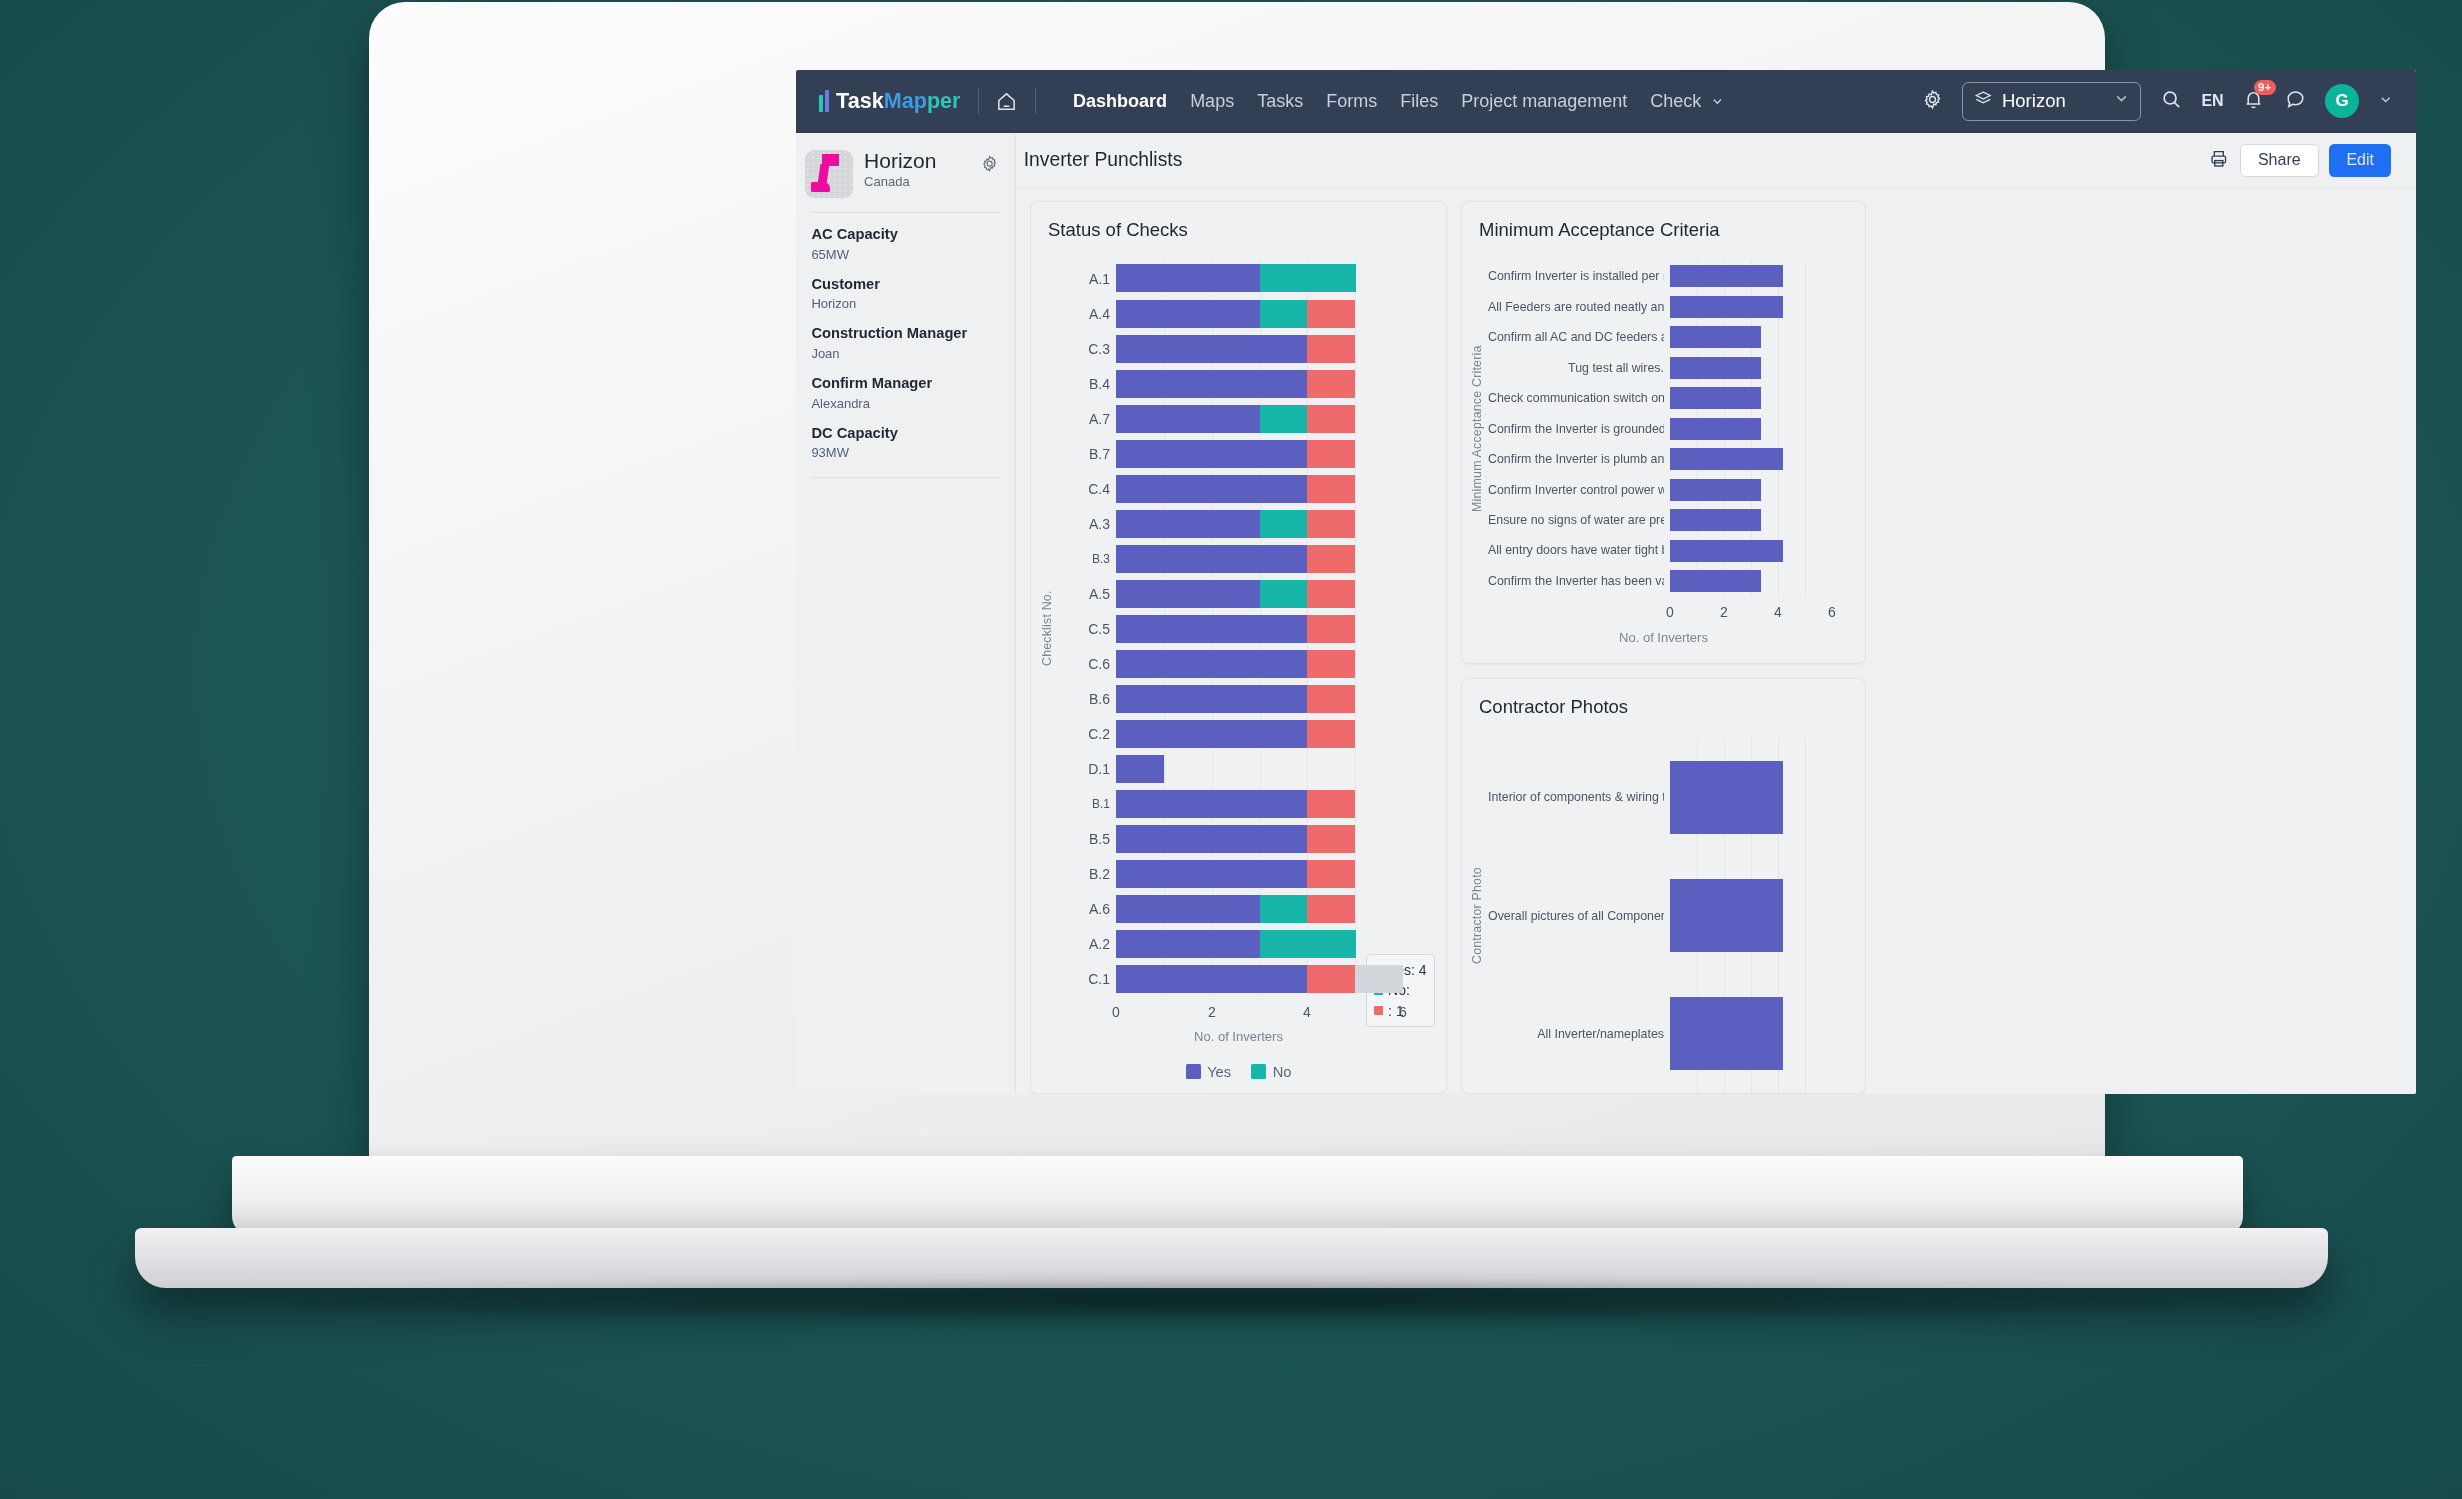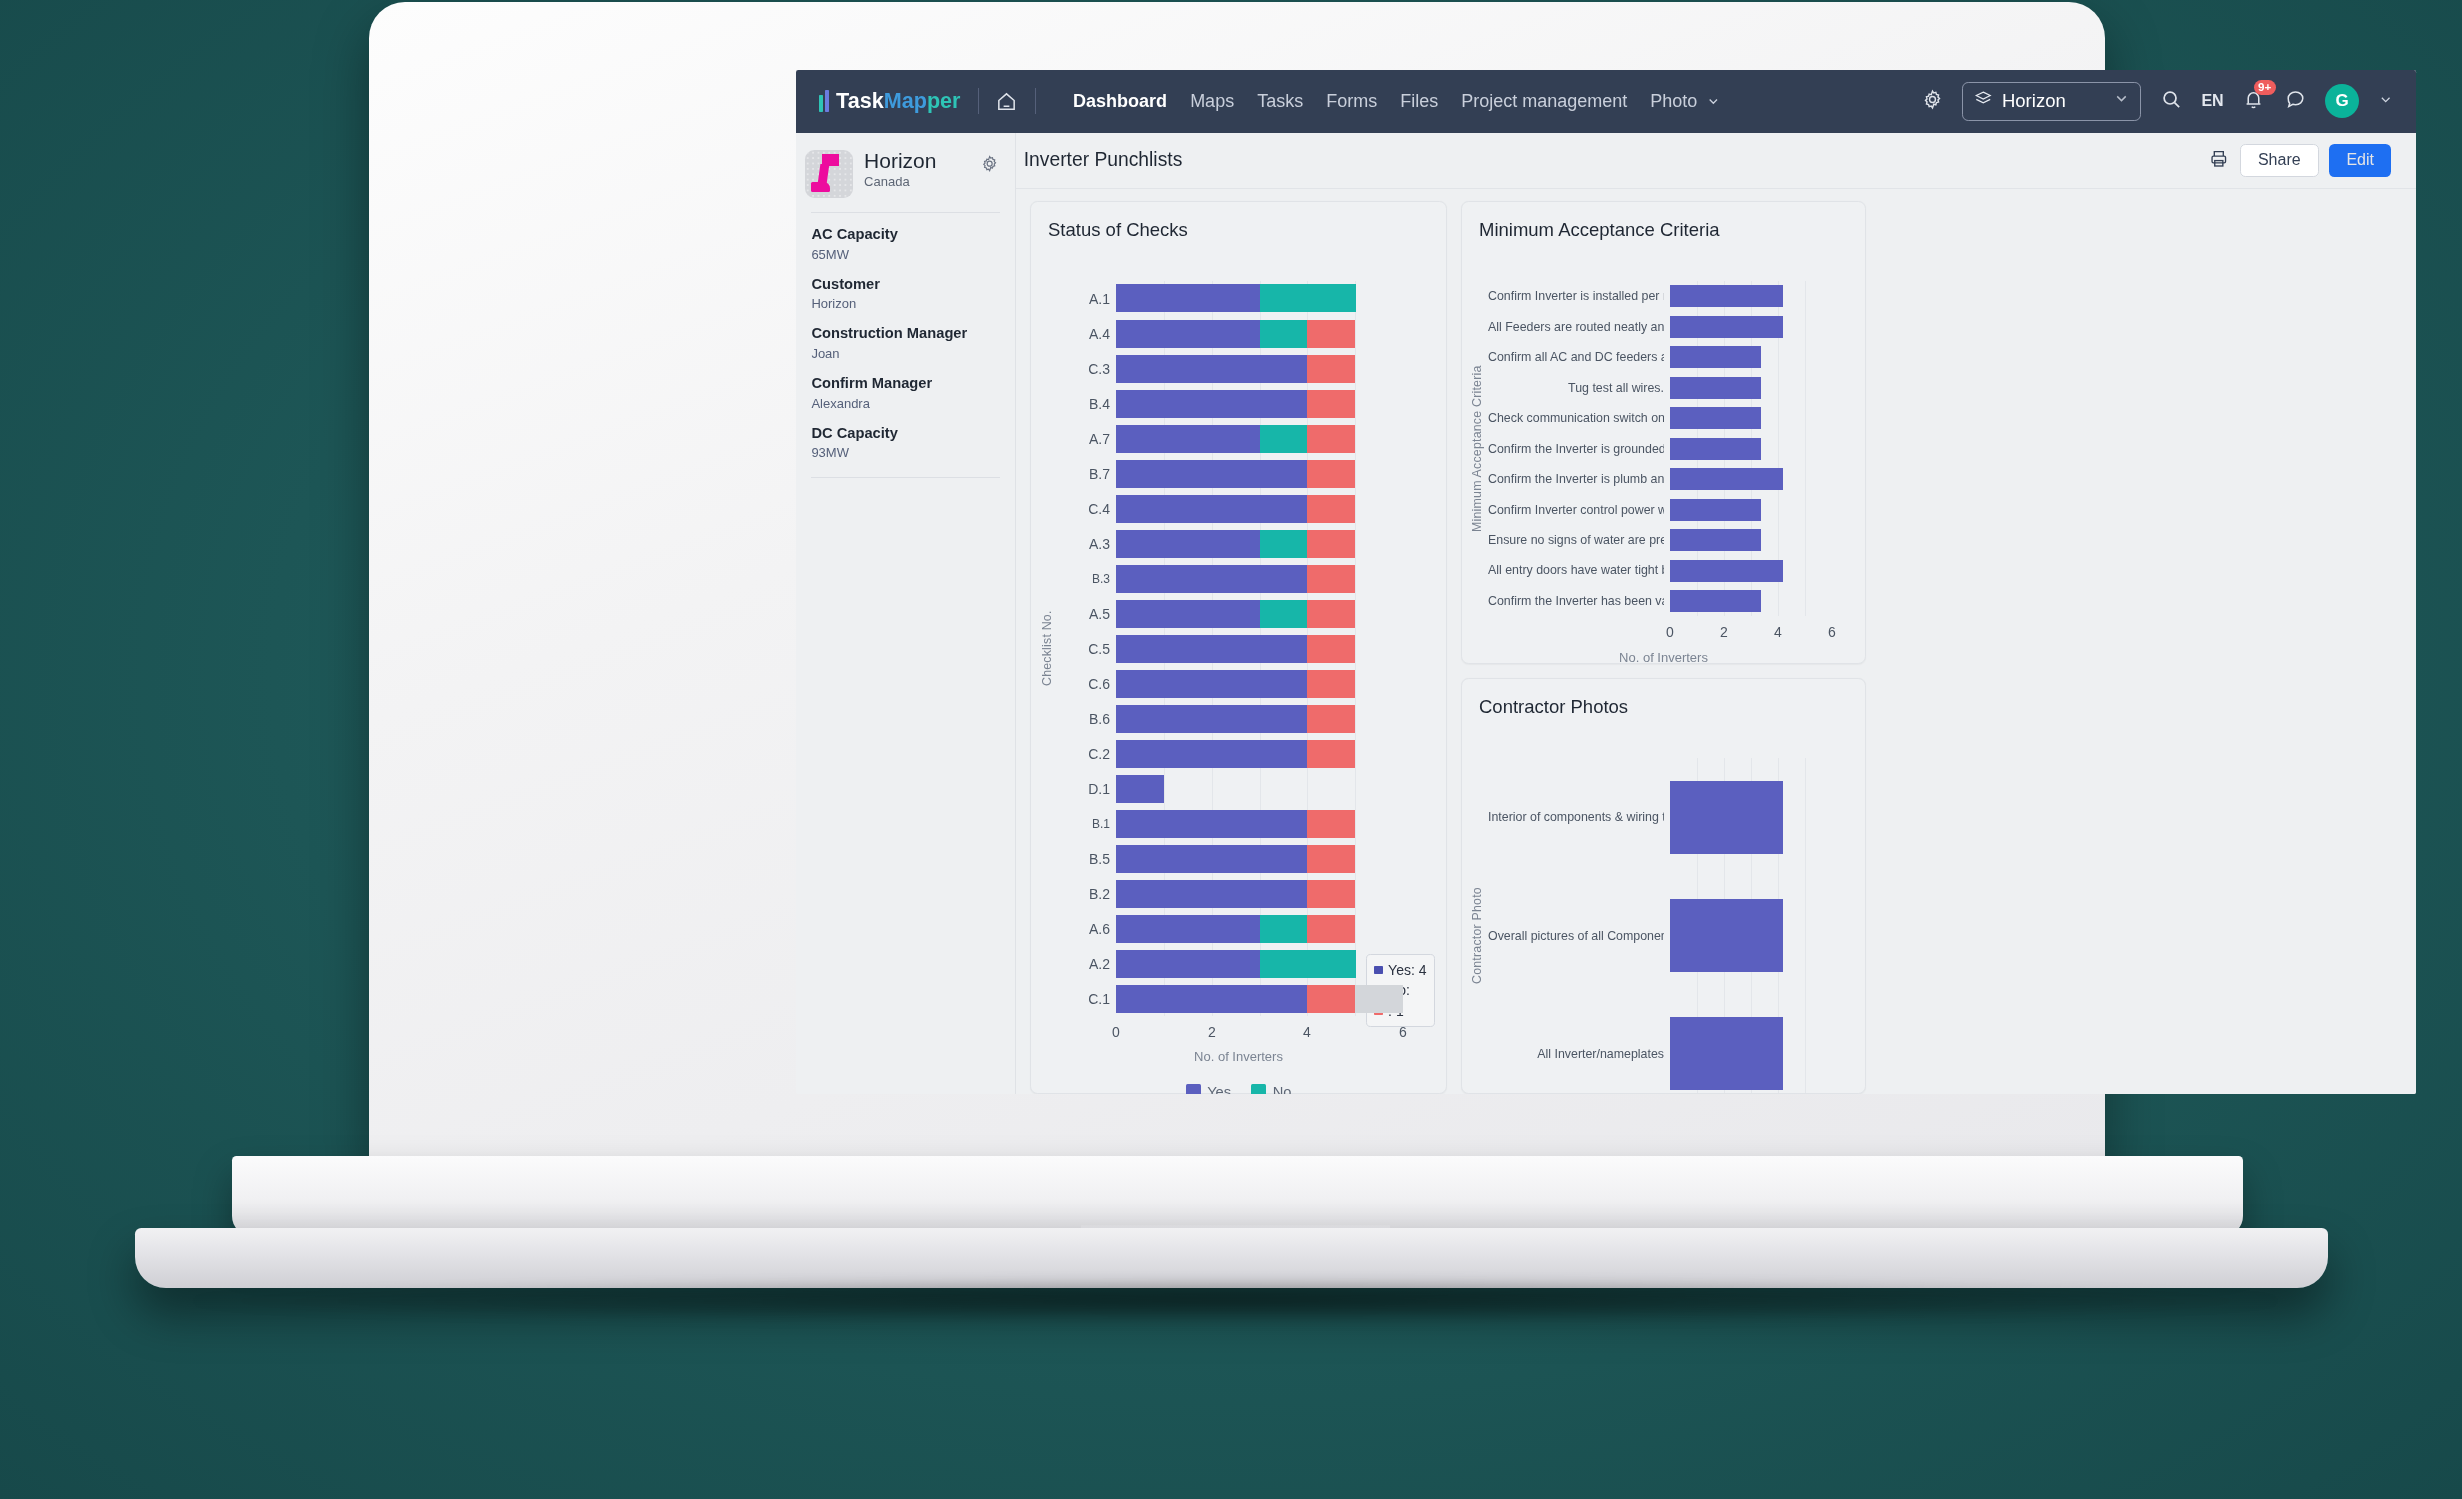--- a/index.html
+++ b/index.html
@@ -122,21 +122,20 @@
     height:33px; border-radius:5.4px; display:flex; align-items:center; justify-content:center;
     padding:0 17px; font-size:16px; cursor:pointer;
   }
   .btn-light { background:#fff; border:0.8px solid #d3d7de; color:#333f54; }
   .btn-primary { background:#1e6ff2; color:#e5e5e5; }
 
   .panels { flex:1; display:flex; gap:14px; padding:12.4px 14px 0 14px; overflow:hidden; }
   .card {
     background:#eff1f3; border:0.8px solid #e0e3e7; border-radius:7.7px;
     box-shadow:0 0.8px 1.5px rgba(0,0,0,.04);
-    gap:20px;
   }
   .card-title { font-size:18.5px; color:#1f2733; padding:17px 0 0 17px; }
   .col-left { width:417px; display:flex; flex-direction:column; }
   .col-right { width:405px; display:flex; flex-direction:column; gap:14px; }
 
   
   .chart-area { position:relative; flex:1; }
   .ylab-rot {
     position:absolute; writing-mode:vertical-rl; transform:rotate(180deg);
     color:#7b8492; font-size:12.4px; letter-spacing:0.2px;
@@ -195,21 +194,21 @@
         </span>
         <div class="divider-v"></div>
         <div class="navlinks">
           <span class="navlink active">Dashboard</span>
           <span class="navlink">Maps</span>
           <span class="navlink">Tasks</span>
           <span class="navlink">Forms</span>
           <span class="navlink">Files</span>
           <span class="navlink">Project management</span>
           <span class="navlink">
-            <span>Photo</span>
+            <span>Check</span>
             <svg width="14.7" height="14.7" viewBox="0 0 24 24" fill="none" stroke="#c9cfdb" stroke-width="2.2" style="vertical-align:-2.3px;margin-left:3.9px">
               <path d="M6 9 L12 15 L18 9"></path>
               </svg>
           </span>
         </div>
 
         <div class="nav-right">
           <span>
             <svg width="23" height="23" viewBox="0 0 24 24" fill="none" stroke="#dfe3ea" stroke-width="1.5">
               <circle cx="12" cy="12" r="3.1"></circle>

